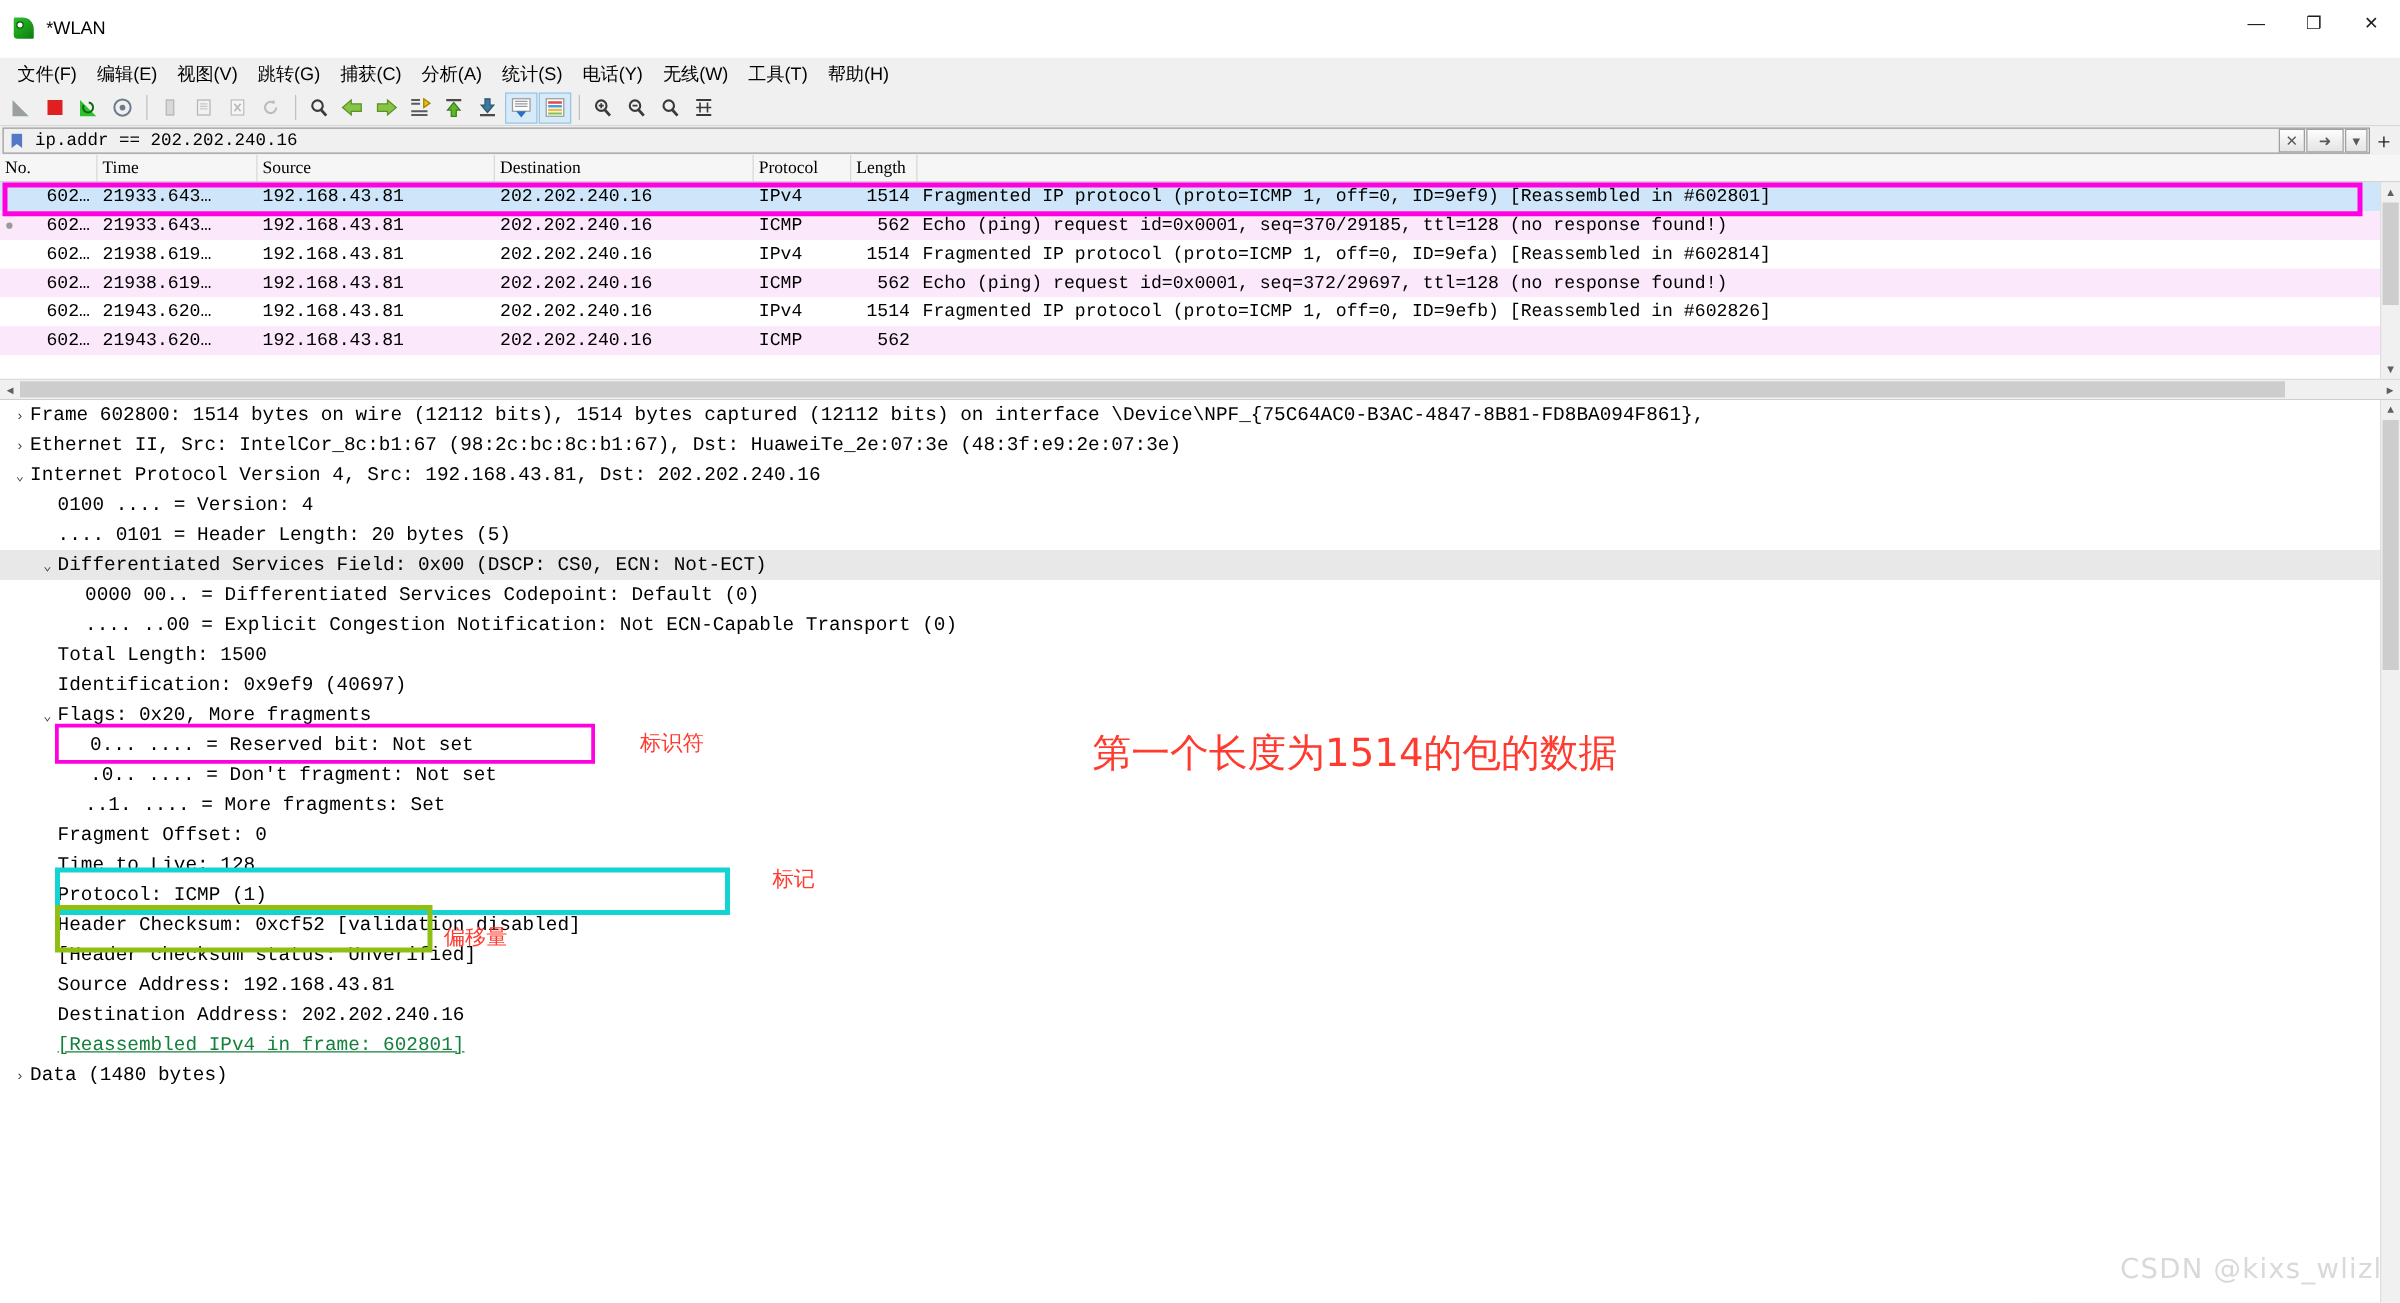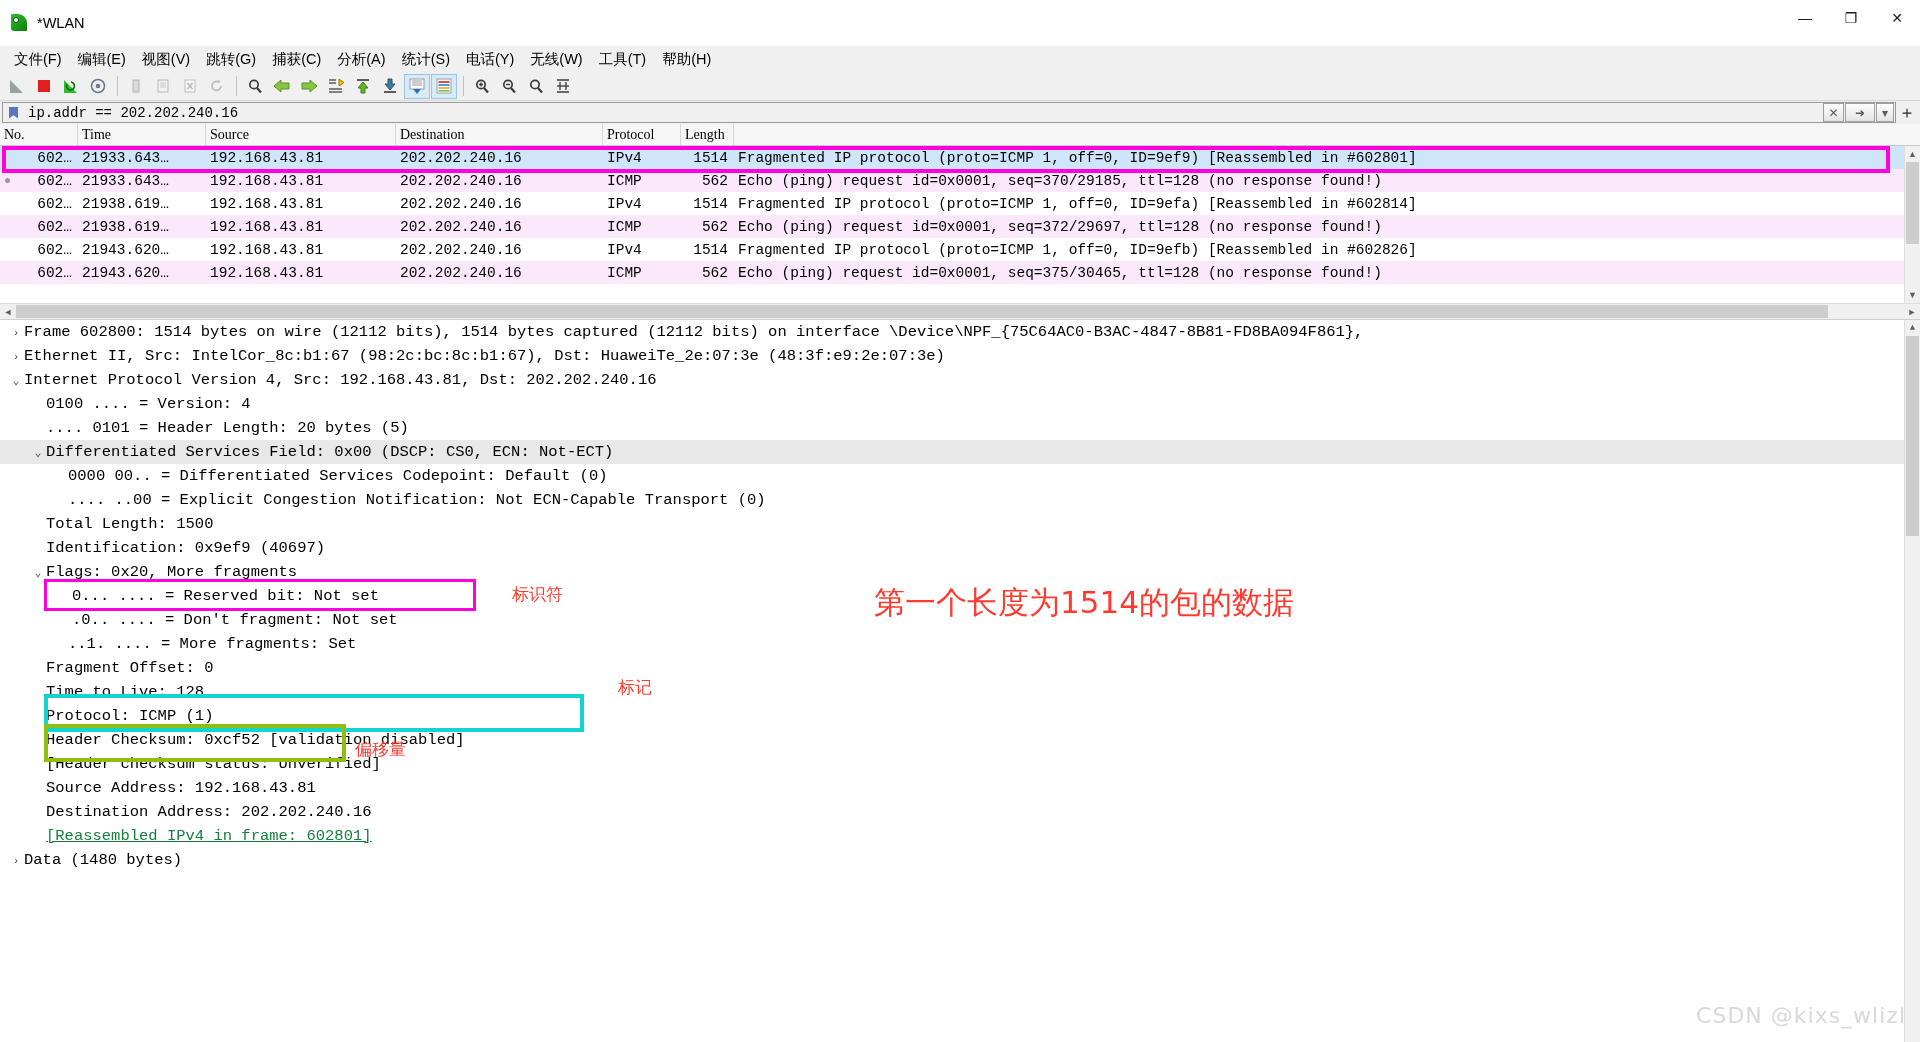--- a/index.html
+++ b/index.html
@@ -522,21 +522,20 @@
         <div class="cell num" style="width: 53px; flex: 0 0 53px;">1514</div>
         <div class="cell" style="width: 1170px; flex: 0 0 1170px;">Fragmented IP protocol (proto=ICMP 1, off=0, ID=9efb) [Reassembled in #602826]</div>
       </div>
       <div class="prow icmp">
         <div class="cell num" style="width: 78px; flex: 0 0 78px;">602…</div>
         <div class="cell" style="width: 128px; flex: 0 0 128px;">21943.620…</div>
         <div class="cell" style="width: 190px; flex: 0 0 190px;">192.168.43.81</div>
         <div class="cell" style="width: 207px; flex: 0 0 207px;">202.202.240.16</div>
         <div class="cell" style="width: 78px; flex: 0 0 78px;">ICMP</div>
         <div class="cell num" style="width: 53px; flex: 0 0 53px;">562</div>
-        <div class="cell" style="width: 1170px; flex: 0 0 1170px;">Echo (ping) request  id=0x0001, seq=375/30465, ttl=128 (no response found!)</div>
       </div>
     </div>
 
   <div class="hl-magenta-row" style="left:2px; top:22px; width:1888px; height:27px;"></div>
 
   <div class="plist-scroll-v">
     <div class="sb-arrow" style="top:0">▲</div>
     <div class="thumb" style="top:16px"></div>
     <div class="sb-arrow" style="bottom:0">▼</div>
   </div>
@@ -575,21 +574,21 @@
       <div class="dline" style="padding-left: 30px;"><span class="twisty"></span><span>Destination Address: 202.202.240.16</span></div>
       <div class="dline" style="padding-left: 30px;"><span class="twisty"></span><span class="link-ul">[Reassembled IPv4 in frame: 602801]</span></div>
       <div class="dline" style="padding-left: 8px;"><span class="twisty">›</span><span>Data (1480 bytes)</span></div>
     </div>
 
   <div class="ann-box ann-magenta" style="left:44px; top:259px; width:432px; height:32px;"></div>
   <div class="ann-box ann-cyan" style="left:44px; top:374px; width:540px; height:38px;"></div>
   <div class="ann-box ann-olive" style="left:44px; top:404px; width:302px; height:38px;"></div>
 
   <div class="ann-label" style="left:512px; top:263px;">标识符</div>
-  <div class="ann-label" style="left:618px; top:356px;">标记</div>
+  <div class="ann-label" style="left:618px; top:372px;">标记</div>
   <div class="ann-label" style="left:355px; top:418px;">偏移量</div>
   <div class="ann-big" style="left:874px; top:262px;">第一个长度为1514的包的数据</div>
 
   <div class="detail-scroll-v">
     <div class="sb-arrow" style="top:0">▲</div>
     <div class="thumb"></div>
   </div>
 
 </div>
 

